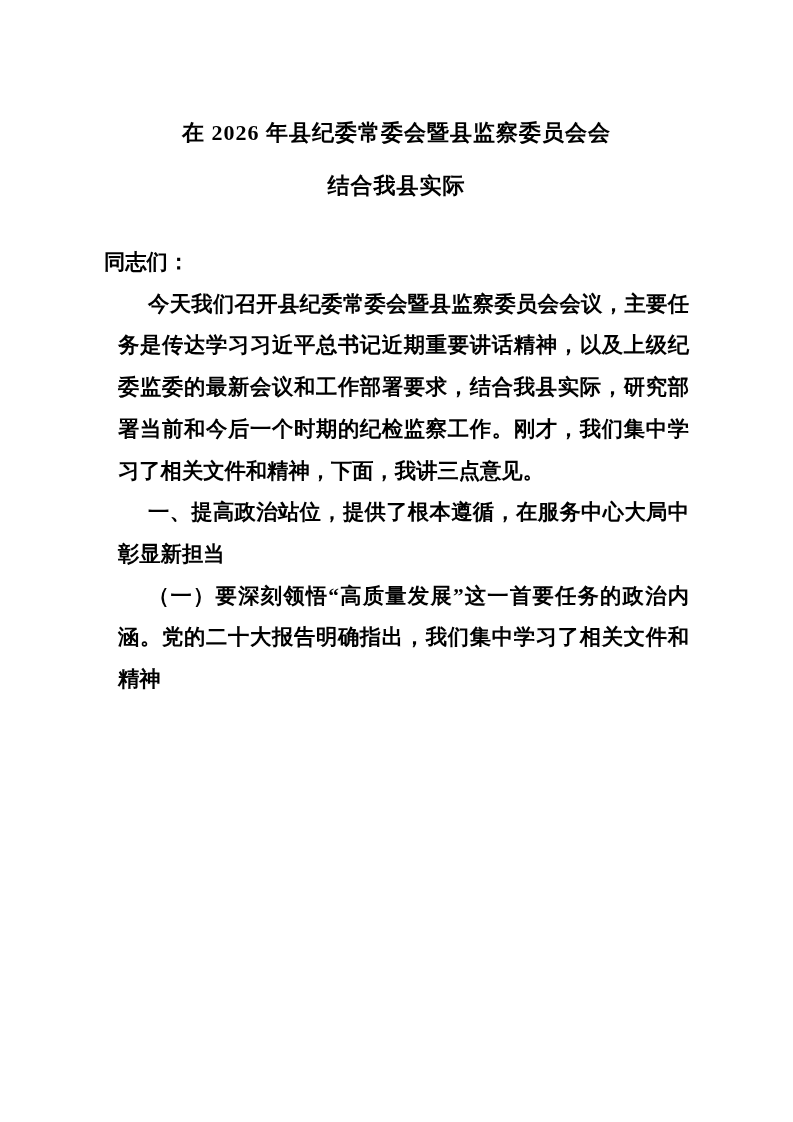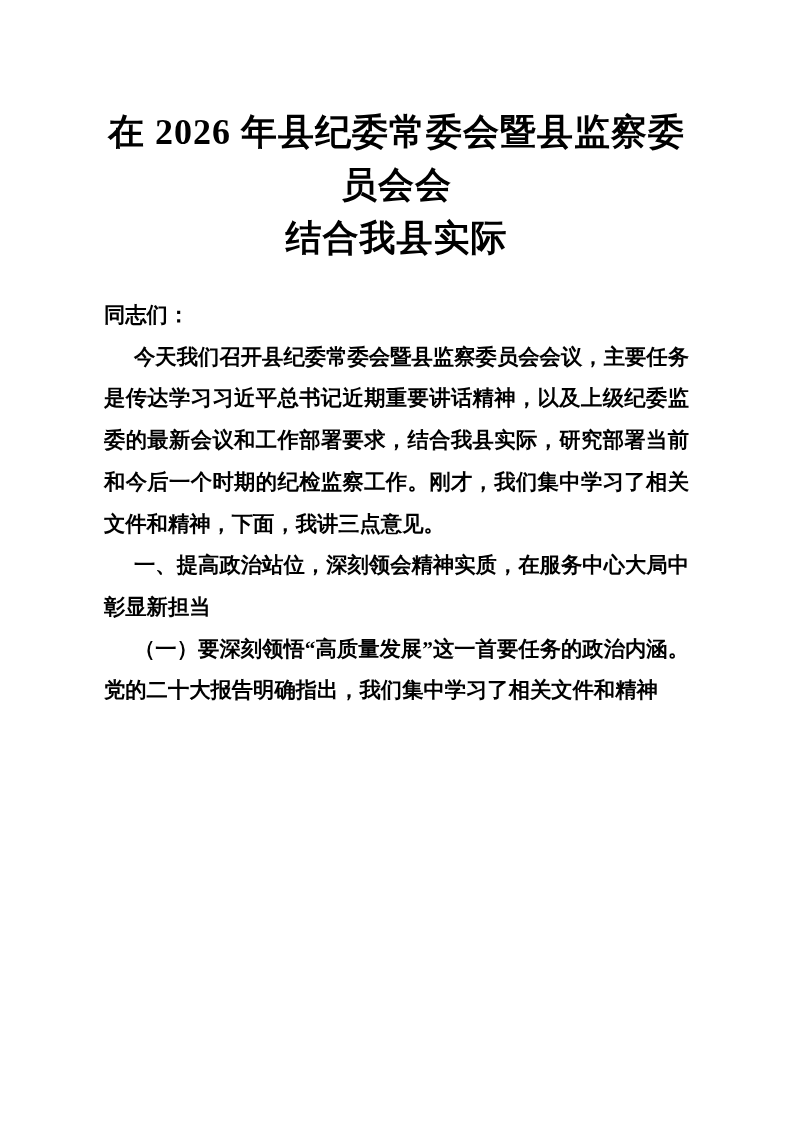--- a/index.html
+++ b/index.html
@@ -19,21 +19,21 @@
   }
   .content {
     position: absolute;
     left: 104px;
     top: 0;
     width: 585px;
   }
   .doc-title {
     margin-top: 106px;
     text-align: center;
-    font-size: 36px;
+    font-size: 22px;
     font-weight: 700;
     line-height: 53px;
     letter-spacing: 1px;
     color: #000000;
   }
   .doc-title .title-line {
     display: block;
   }
   .doc-body {
     margin-top: 30px;
@@ -42,20 +42,21 @@
     text-align: justify;
     color: #000000;
   }
   .para {
     margin: 0;
     padding: 0;
     font-weight: bold;
   }
   .para.indent {
     text-indent: 30px;
+    margin-left: 14px;
   }
   .salutation {
     text-indent: 0;
   }
 </style>
 </head>
 <body>
 
 <div class="page">
   <div class="content">
@@ -64,20 +65,20 @@
       <span class="title-line">在 2026 年县纪委常委会暨县监察委员会会</span>
       <span class="title-line">结合我县实际</span>
     </h1>
 
     <div class="doc-body">
 
       <p class="para salutation">同志们：</p>
 
       <p class="para indent">今天我们召开县纪委常委会暨县监察委员会会议，主要任务是传达学习习近平总书记近期重要讲话精神，以及上级纪委监委的最新会议和工作部署要求，结合我县实际，研究部署当前和今后一个时期的纪检监察工作。刚才，我们集中学习了相关文件和精神，下面，我讲三点意见。</p>
 
-      <p class="para indent">一、提高政治站位，深刻领会精神实质，在服务中心大局中彰显新担当</p>
+      <p class="para indent">一、提高政治站位，提供了根本遵循，在服务中心大局中彰显新担当</p>
 
 
       <p class="para indent">（一）要深刻领悟“高质量发展”这一首要任务的政治内涵。党的二十大报告明确指出，我们集中学习了相关文件和精神</p>
 
     </div>
   </div>
 </div>
 
 </body></html>

